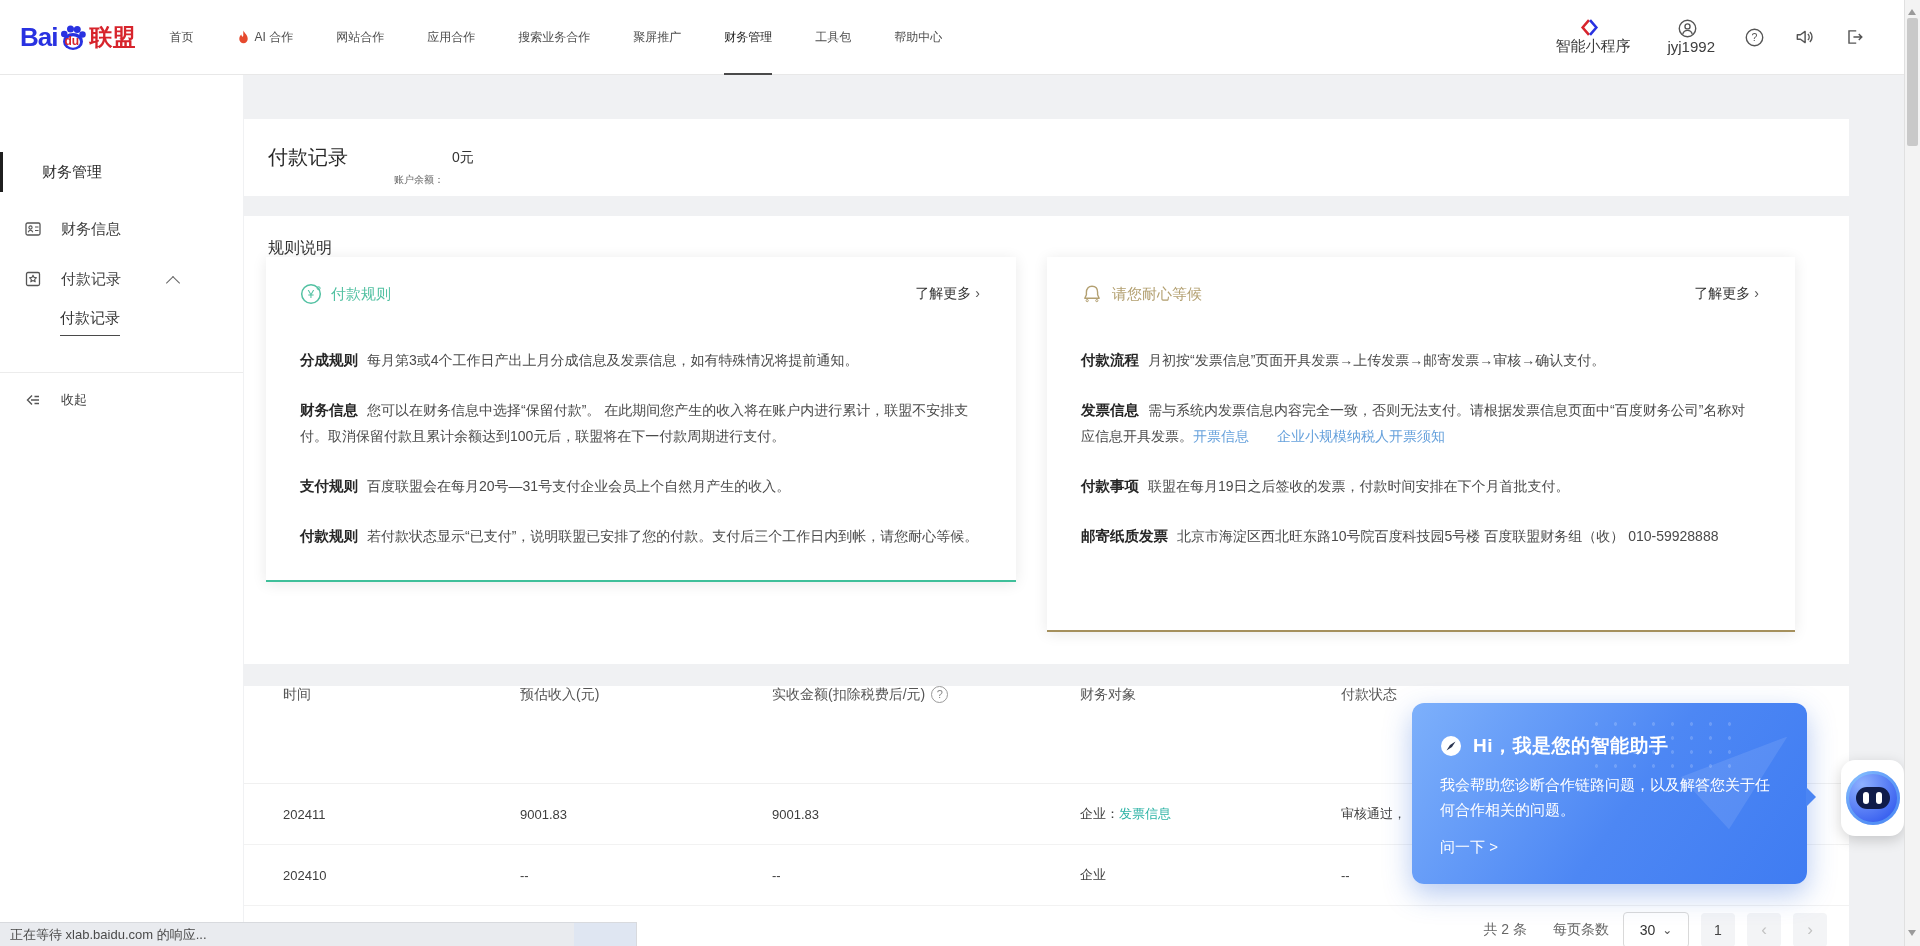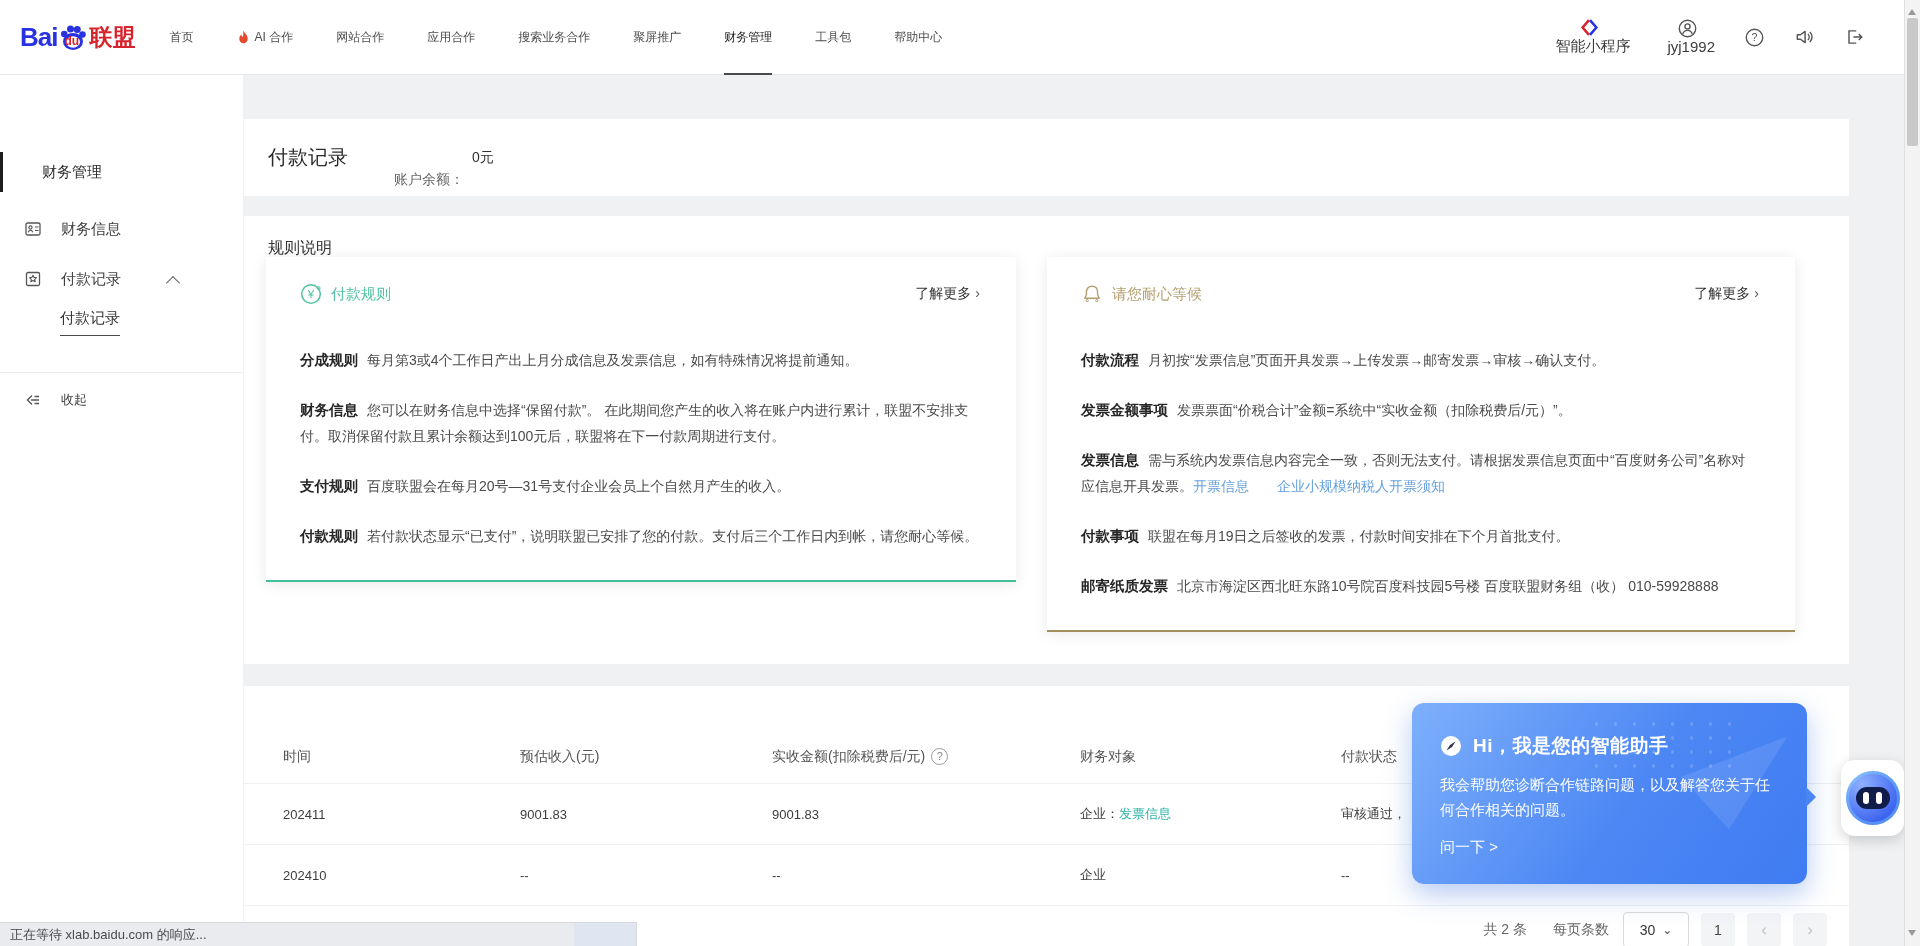--- a/index.html
+++ b/index.html
@@ -35,41 +35,41 @@
   .side-sub{height:36px;display:flex;align-items:center;padding-left:60px;font-size:15px;color:#333;cursor:pointer;}
   .side-sub span{border-bottom:1.5px solid #4a4a4a;padding-bottom:7px;}
   .side-divider{margin-top:32px;border-top:1px solid #ececec;height:0;}
   .side-collapse{height:50px;display:flex;align-items:center;padding-left:24px;color:#404040;
                  font-size:13px;margin-top:2px;cursor:pointer;}
   .side-collapse .icn{width:18px;height:18px;margin-right:19px;}
   
   .card{position:absolute;left:244px;width:1605px;background:#fff;box-sizing:border-box;}
   #card-header{top:119px;height:77px;display:flex;align-items:center;padding-left:24px;}
   .ph-title{font-size:20px;color:#2b2b2b;margin-right:46px;}
-  .ph-balance-label{font-size:14px;color:#666;margin-top:44px;}
+  .ph-balance-label{font-size:10px;color:#666;margin-top:44px;}
   .ph-balance-value{font-size:14px;color:#333;margin-left:8px;}
   #card-rules{top:216px;height:448px;}
   .rules-title{position:absolute;left:24px;top:22px;font-size:16px;color:#333;}
   .rule-cards{position:absolute;left:22px;top:41px;display:flex;gap:31px;align-items:flex-start;}
   .rule-card{background:#fff;box-shadow:0 2px 14px rgba(0,0,0,.09);border-bottom:2px solid #ccc;
              padding:26px 36px 0 34px;box-sizing:border-box;width:750px;}
   .rule-card:nth-child(1){height:325px;}
   .rule-card:nth-child(2){height:375px;width:748px;}
   .rc-head{display:flex;align-items:center;}
   .rc-icon{width:22px;height:22px;margin-right:9px;}
   .rc-title{font-size:15px;}
   .rc-more{margin-left:auto;font-size:14px;color:#333;cursor:pointer;}
   .rc-more .chv{margin-left:4px;color:#555;}
   .rc-body{margin-top:42px;}
   .rc-p{font-size:14px;color:#4a4a4a;line-height:26px;margin-bottom:24px;}
   .rc-p b{color:#262626;margin-right:9px;font-size:14.5px;}
   .rc-link{color:#66a1dc;margin-right:28px;cursor:pointer;}
   
   #card-table{top:686px;height:260px;overflow:hidden;}
-  .t-head{display:flex;height:80px;align-items:flex-end;padding:0 0 17px 39px;border-bottom:1px solid #f0f0f0;
+  .t-head{display:flex;height:80px;align-items:flex-start;padding:0 0 17px 39px;border-bottom:1px solid #f0f0f0;
           font-size:14px;color:#555;}
   .t-col1{width:237px;}.t-col2{width:252px;}.t-col3{width:308px;}.t-col4{width:261px;}.t-col5{flex:1;}
   .t-row{display:flex;height:60px;align-items:center;padding-left:39px;border-bottom:1px solid #f2f2f2;
          font-size:13px;color:#3d3d3d;}
   .help-icon{display:inline-block;width:15px;height:15px;border:1px solid #9a9a9a;border-radius:50%;
              font-size:11px;line-height:15px;text-align:center;color:#888;margin-left:6px;vertical-align:1px;cursor:pointer;}
   .cell-link{color:#2cb3a5;cursor:pointer;}
   .t-foot{position:absolute;right:22px;top:226px;display:flex;align-items:center;font-size:14px;color:#666;}
   .tf-total{margin-right:26px;}
   .tf-perpage-label{margin-right:14px;}
@@ -276,21 +276,20 @@
             <span class="rc-icon"><svg width="22" height="22" viewBox="0 0 22 22">
                 <path d="M11 3.2c3.6 0 5.6 2.6 5.6 6v2.6l1.6 3.4H3.8l1.6-3.4V9.2c0-3.4 2-6 5.6-6z" fill="none" stroke="#b3a071" stroke-width="1.4" stroke-linejoin="round"></path>
                 <circle cx="6.2" cy="17.6" r="1.1" fill="none" stroke="#b3a071" stroke-width="1"></circle>
                 <circle cx="15.8" cy="17.6" r="1.1" fill="none" stroke="#b3a071" stroke-width="1"></circle>
               </svg></span>
             <span class="rc-title" style="color: rgb(179, 160, 113);">请您耐心等候</span>
             <span class="rc-more">了解更多<span class="chv">›</span></span>
           </div>
           <div class="rc-body">
             <div class="rc-p"><b>付款流程</b><span>月初按“发票信息”页面开具发票→上传发票→邮寄发票→审核→确认支付。</span></div>
-            <div class="rc-p"><b>发票金额事项</b><span>发票票面“价税合计”金额=系统中“实收金额（扣除税费后/元）”。</span></div>
             <div class="rc-p"><b>发票信息</b><span>需与系统内发票信息内容完全一致，否则无法支付。请根据发票信息页面中“百度财务公司”名称对应信息开具发票。</span><span class="rc-link">开票信息</span><span class="rc-link">企业小规模纳税人开票须知</span></div>
             <div class="rc-p"><b>付款事项</b><span>联盟在每月19日之后签收的发票，付款时间安排在下个月首批支付。</span></div>
             <div class="rc-p"><b>邮寄纸质发票</b><span>北京市海淀区西北旺东路10号院百度科技园5号楼 百度联盟财务组（收） 010-59928888</span></div>
           </div>
         </div>
       </div>
   </div>
 
   <div class="card" id="card-table">
     <div class="t-head" id="t-head">

